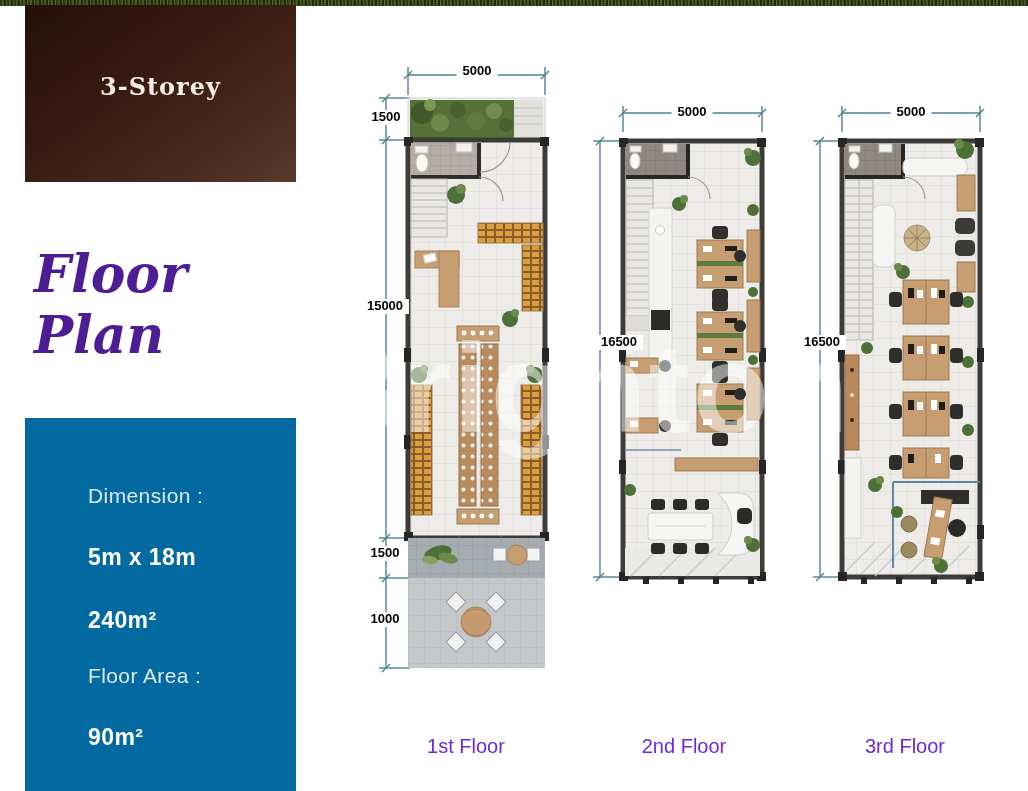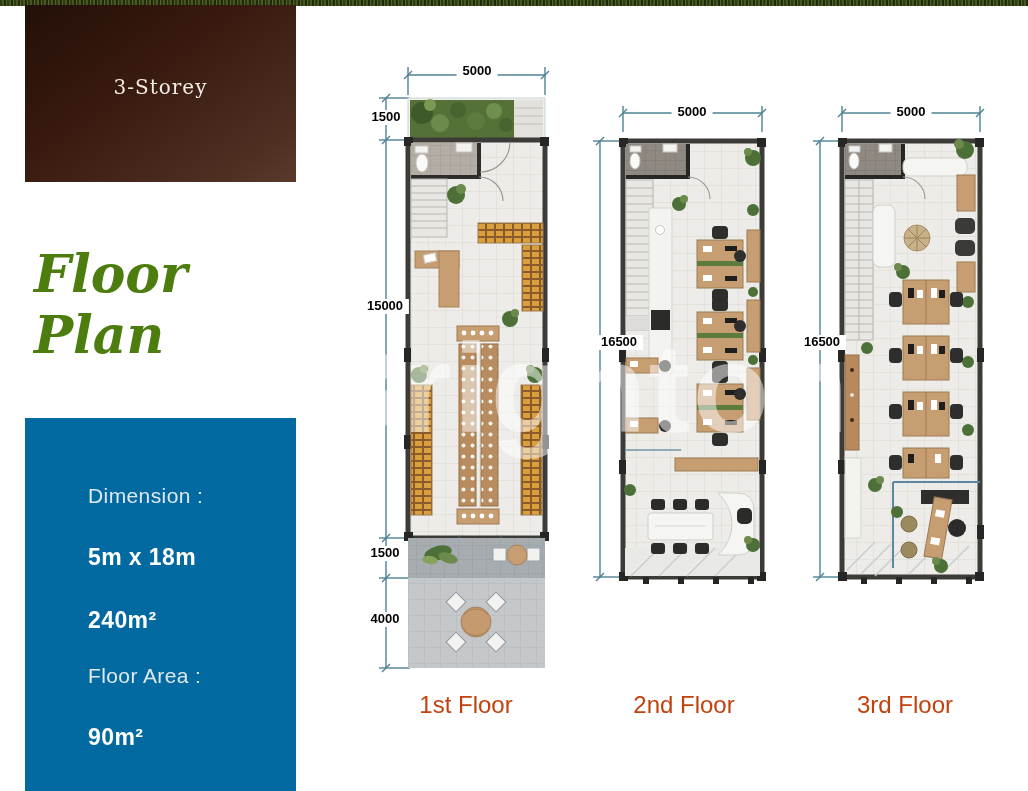--- a/index.html
+++ b/index.html
@@ -3,35 +3,35 @@
 <meta charset="utf-8">
 <style>
   html,body{margin:0;padding:0;background:#fff;}
   .page{position:relative;width:1028px;height:791px;background:#ffffff;overflow:hidden;
         font-family:"Liberation Sans",sans-serif;}
   .top-strip{position:absolute;left:0;top:0;width:1028px;height:6px;
         background:repeating-linear-gradient(90deg,#2c3a12 0 2px,#49561f 2px 4px,#1f2a0c 4px 6px,#56642c 6px 7px);}
   .brown-badge{position:absolute;left:25px;top:5px;width:271px;height:177px;
         background:linear-gradient(145deg,#231008 0%,#38190f 40%,#4e2f22 85%,#5a3a2b 100%);
         display:flex;align-items:center;justify-content:center;}
-  .brown-badge .title{font-family:"DejaVu Serif",serif;font-size:20px;color:#f4ece6;
-        letter-spacing:1px;padding-bottom:14px;}
+  .brown-badge .title{font-family:"DejaVu Serif",serif;font-size:24px;color:#f4ece6;
+        letter-spacing:1px;padding-bottom:14px;font-weight:bold;}
   .script-heading{position:absolute;left:34px;top:258px;width:266px;height:92px;
         font-family:"DejaVu Serif",serif;font-style:italic;font-weight:700;
-        font-size:52px;color:#4d7c0f;display:flex;align-items:center;}
+        font-size:52px;color:#4c1d95;display:flex;align-items:center;}
   .spec-box{position:absolute;left:25px;top:418px;width:271px;height:381px;background:#0369a1;
         box-sizing:border-box;padding:66px 10px 0 63px;}
   .spec-item{margin-bottom:30px;}
   .spec-label{font-size:21px;color:#dde9ee;letter-spacing:.4px;margin-bottom:7px;}
   .spec-value{font-size:23px;font-weight:700;color:#ffffff;letter-spacing:.4px;margin-top:36px;}
   .plan-svg{position:absolute;}
   .dim-label{position:absolute;transform:translateX(-50%);font-size:13px;font-weight:700;
         color:#000000;background:#ffffff;padding:0 6px;line-height:1.15;white-space:nowrap;z-index:5;text-align:right;}
-  .floor-label{position:absolute;transform:translateX(-50%);font-size:24px;color:#c2410c;
-        white-space:nowrap;z-index:5;}
+  .floor-label{position:absolute;transform:translateX(-50%);font-size:20px;color:#6d28d9;
+        white-space:nowrap;z-index:5;margin-top:44px;}
   .watermark{position:absolute;left:300px;top:316px;width:560px;text-align:center;
         font-size:126px;font-weight:700;color:rgba(255,255,255,0.5);letter-spacing:2px;
         z-index:4;pointer-events:none;}
 </style>
 </head>
 <body>
 
 <div class="page">
 
   <div class="top-strip"></div>
@@ -495,21 +495,21 @@
       <circle cx="136" cy="466" r="7" fill="#4c7038"></circle>
         <circle cx="131" cy="461" r="4" fill="#6b8a4b"></circle>
       <circle cx="92" cy="412" r="6" fill="#4c7038"></circle>
     </g>
   </svg>
 
   <span class="dim-label" style="left:477px;top:64px">5000</span>
   <span class="dim-label" style="left:386px;top:110px">1500</span>
   <span class="dim-label" style="left:385px;top:299px">15000</span>
   <span class="dim-label" style="left:385px;top:546px">1500</span>
-  <span class="dim-label" style="left:385px;top:612px">4000</span>
+  <span class="dim-label" style="left:385px;top:612px">1000</span>
 
   <span class="dim-label" style="left:692px;top:105px">5000</span>
   <span class="dim-label" style="left:619px;top:335px">16500</span>
 
   <span class="dim-label" style="left:911px;top:105px">5000</span>
   <span class="dim-label" style="left:822px;top:335px">16500</span>
 
   <span class="floor-label" style="left:466px;top:691px">1st Floor</span>
   <span class="floor-label" style="left:684px;top:691px">2nd Floor</span>
   <span class="floor-label" style="left:905px;top:691px">3rd Floor</span>

